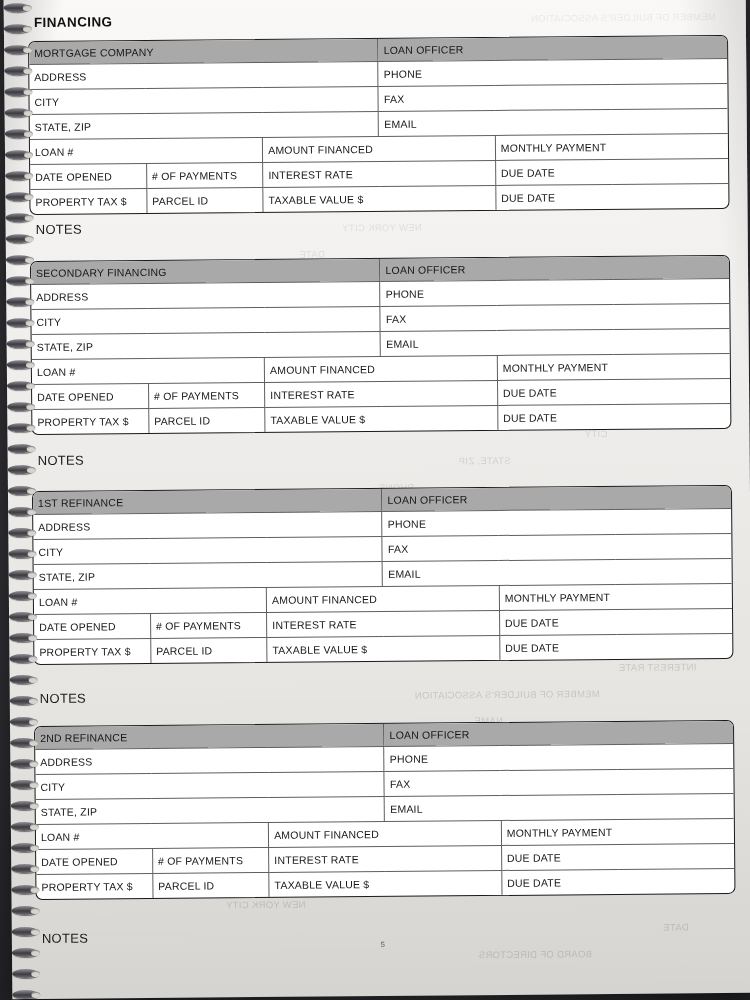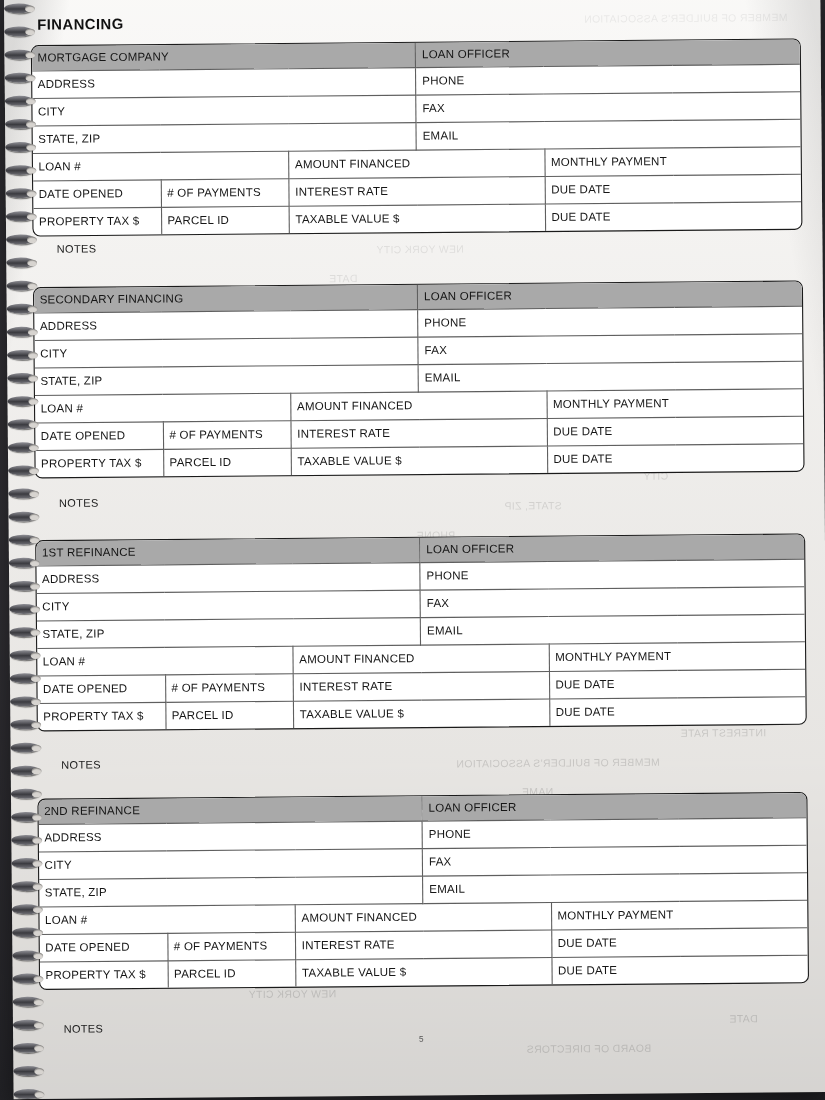--- a/index.html
+++ b/index.html
@@ -141,22 +141,22 @@
     font-weight: normal;
     height: 22px;
   }
   table.form tr:first-child td { border-top: none; }
   table.form tr:last-child td { border-bottom: none; }
   table.form td:first-child { border-left: none; }
   table.form td:last-child { border-right: none; }
 
   .notes {
     position: absolute;
-    left: 46px;
-    font-size: 10px;
+    left: 30px;
+    font-size: 13px;
     letter-spacing: .3px;
     color: #1a1a1a;
   }
 
   .page-number {
     position: absolute;
     left: 50%;
     top: 946px;
     transform: translateX(-50%);
     font-size: 7.5px;

